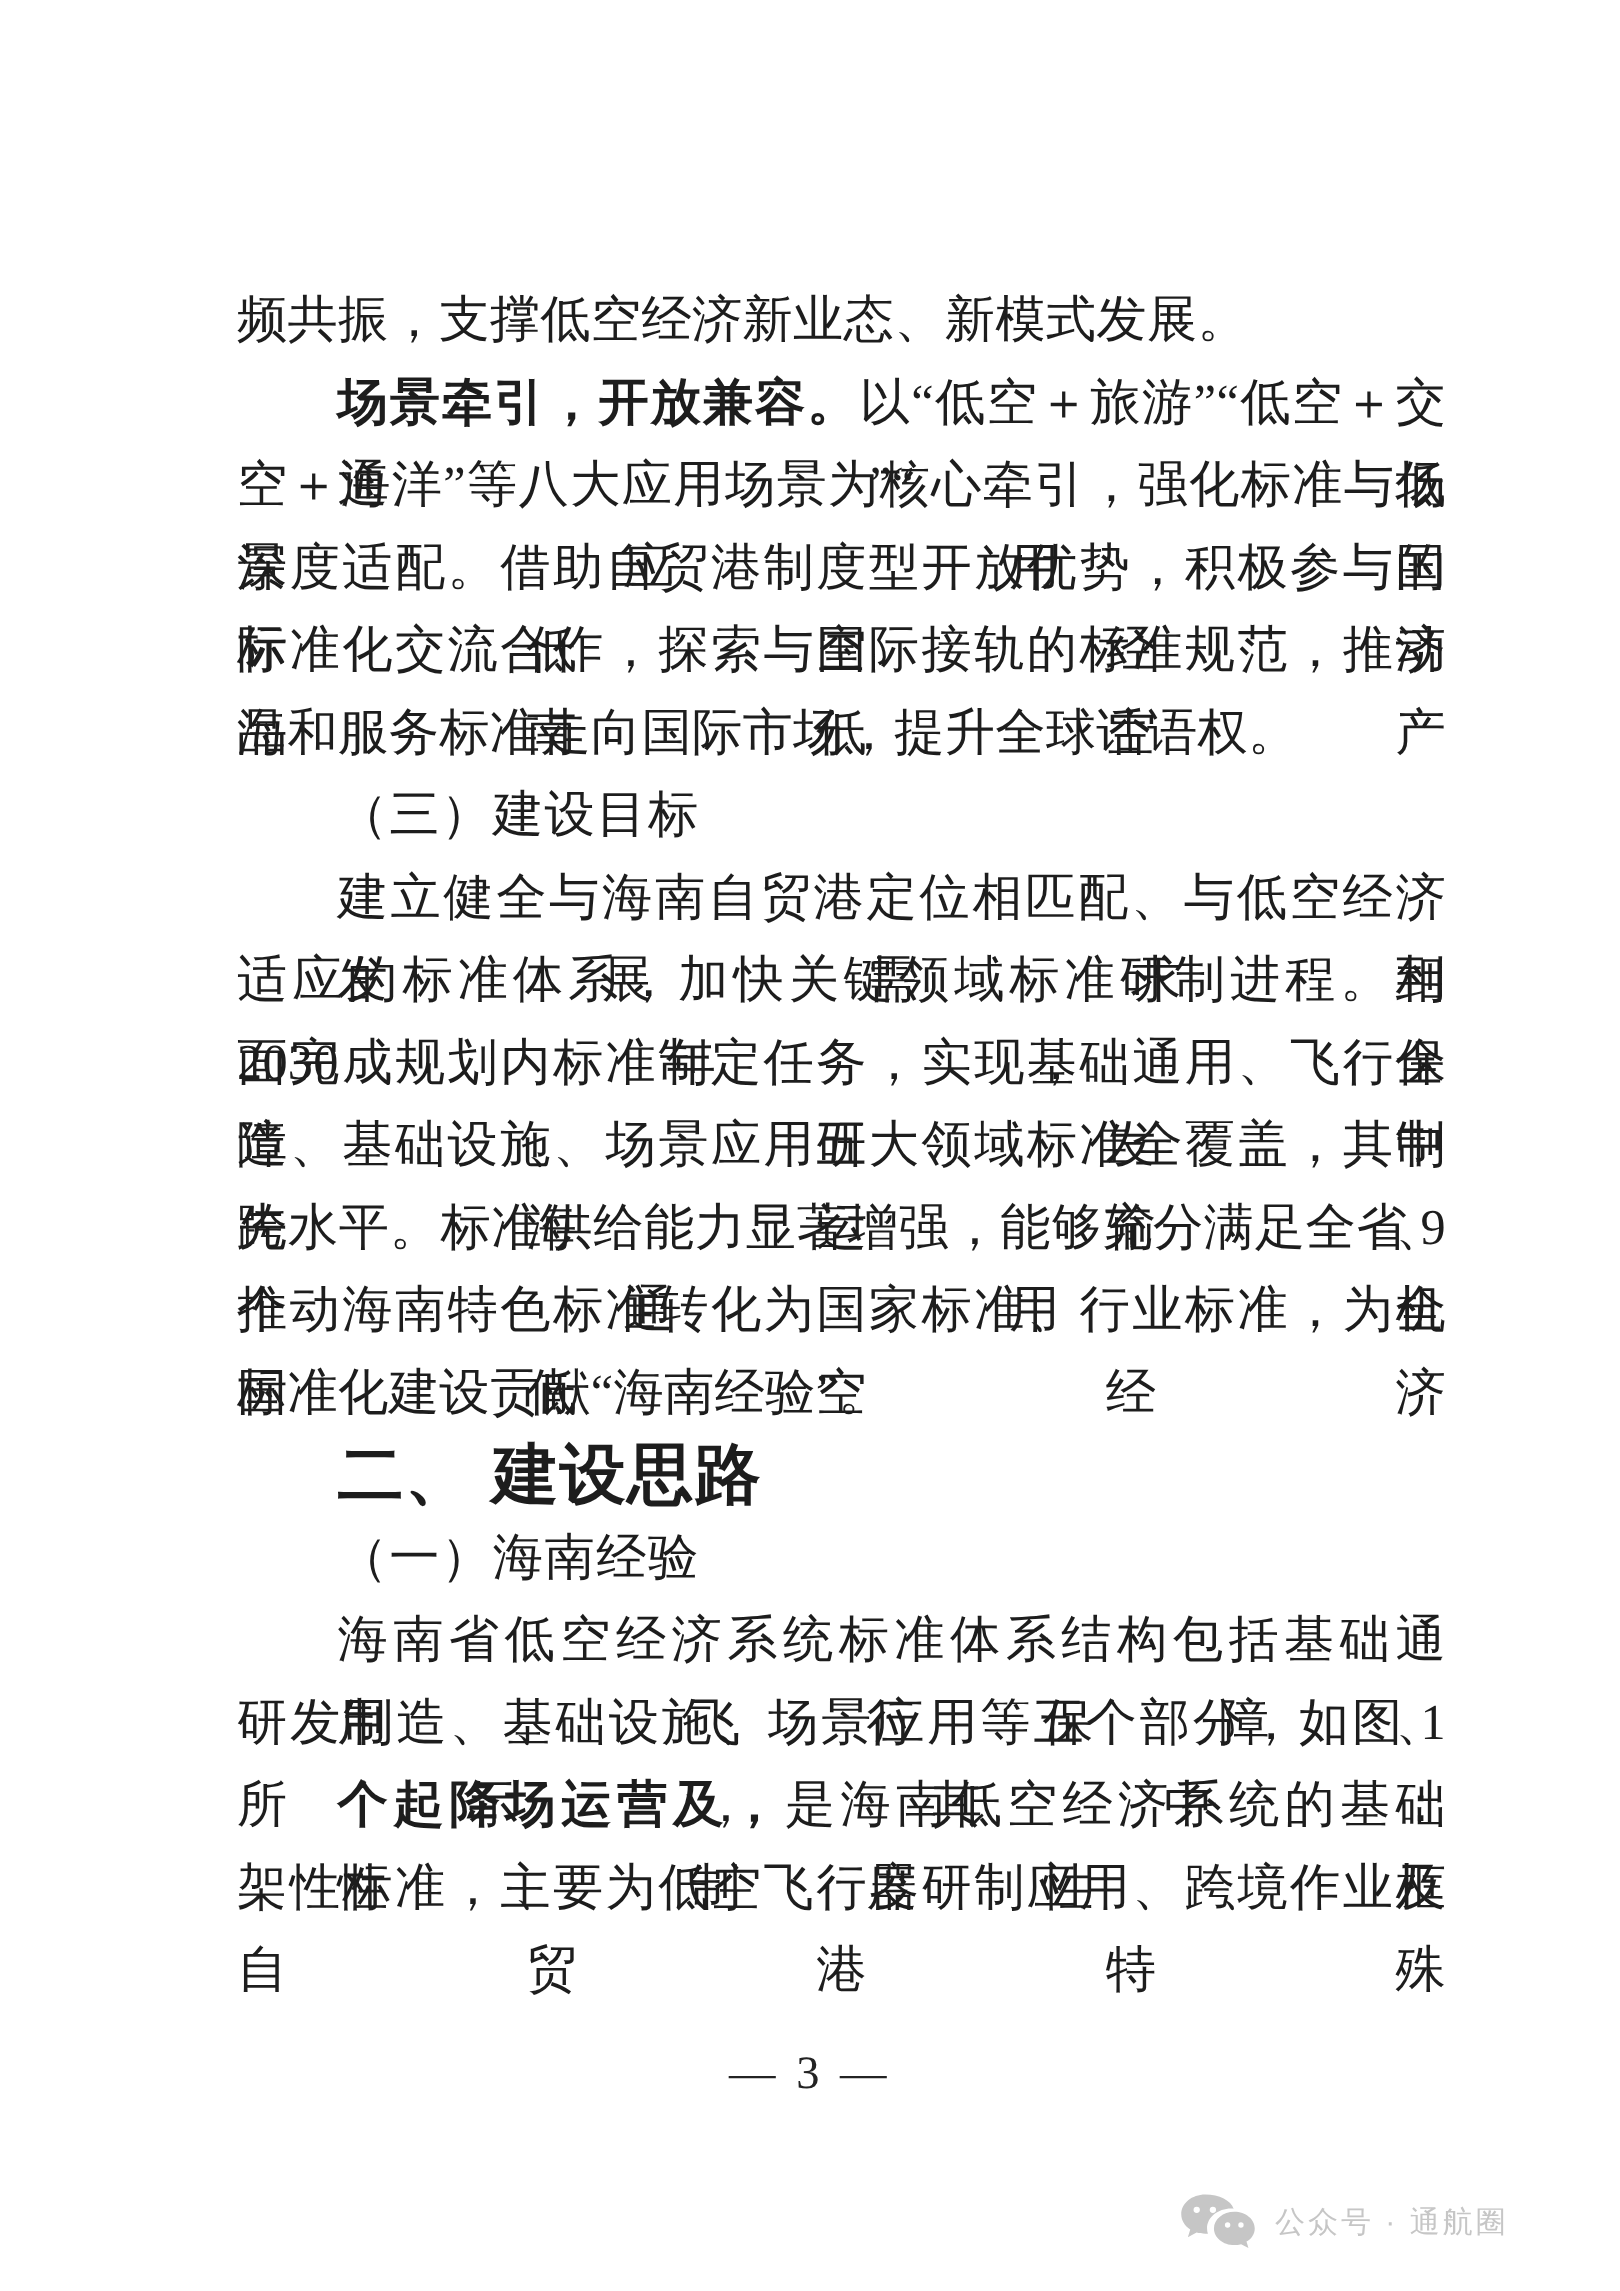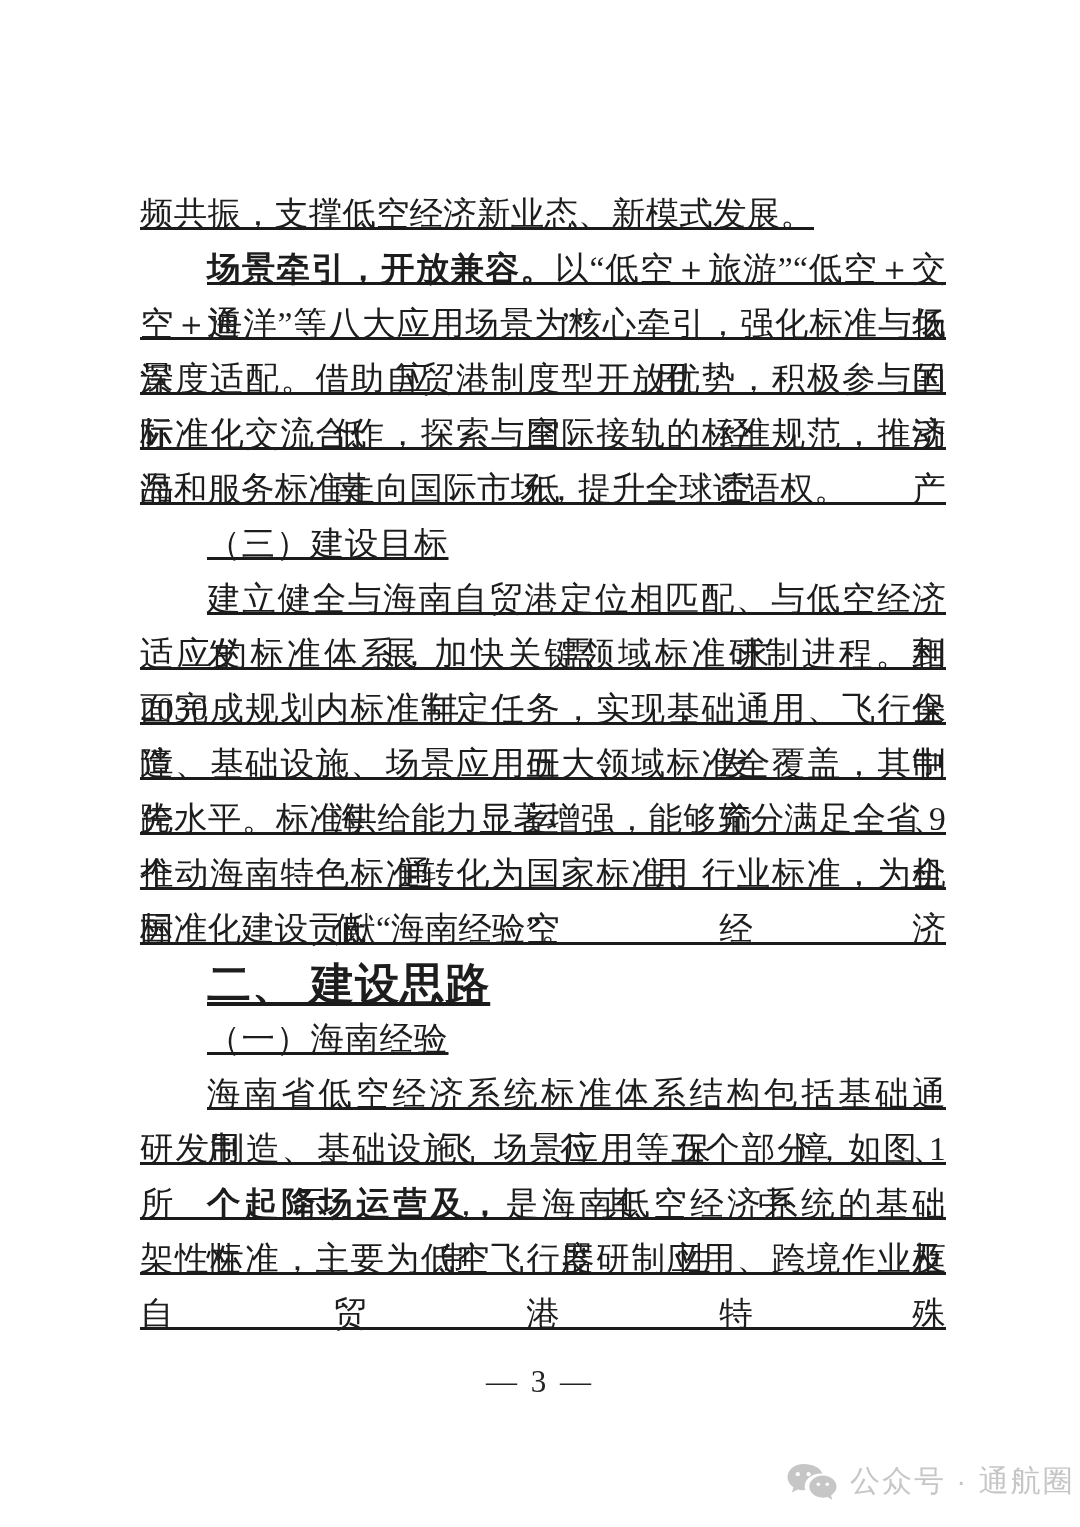--- a/index.html
+++ b/index.html
@@ -13,24 +13,23 @@
     height: 1527px;
     background: #ffffff;
     overflow: hidden;
     font-family: "Liberation Serif", "DejaVu Serif", serif;
     color: #1b1b1b;
   }
 
   
   .body-col {
     position: absolute;
-    left: 140px;
+    left: 158px;
     top: 186px;
     width: 806px;
-    text-decoration: underline;
   }
 
   
   .line {
     height: 55px;
     line-height: 55px;
     font-size: 33.5px;
     letter-spacing: 0.2px;
     white-space: nowrap;
     color: #1d1d1d;
@@ -84,24 +83,24 @@
     color: #232323;
     letter-spacing: 3px;
   }
 
   
   .watermark {
     position: absolute;
     left: 786px;
     top: 1461px;
     display: flex;
-    align-items: flex-end;
+    align-items: center;
     gap: 12px;
     color: #c6c6c6;
-    font-size: 30px;
+    font-size: 20px;
     font-family: "Liberation Sans", "DejaVu Sans", sans-serif;
     letter-spacing: 2px;
     user-select: none;
   }
   .wm-icon { width: 52px; height: 40px; display: block; }
 </style>
 </head>
 <body>
 
 <div class="page">

